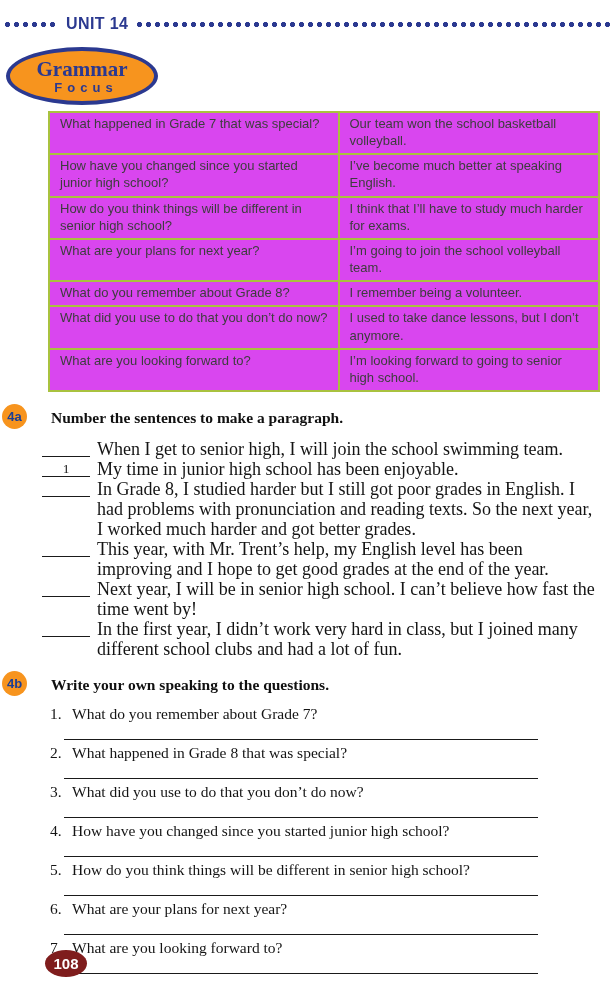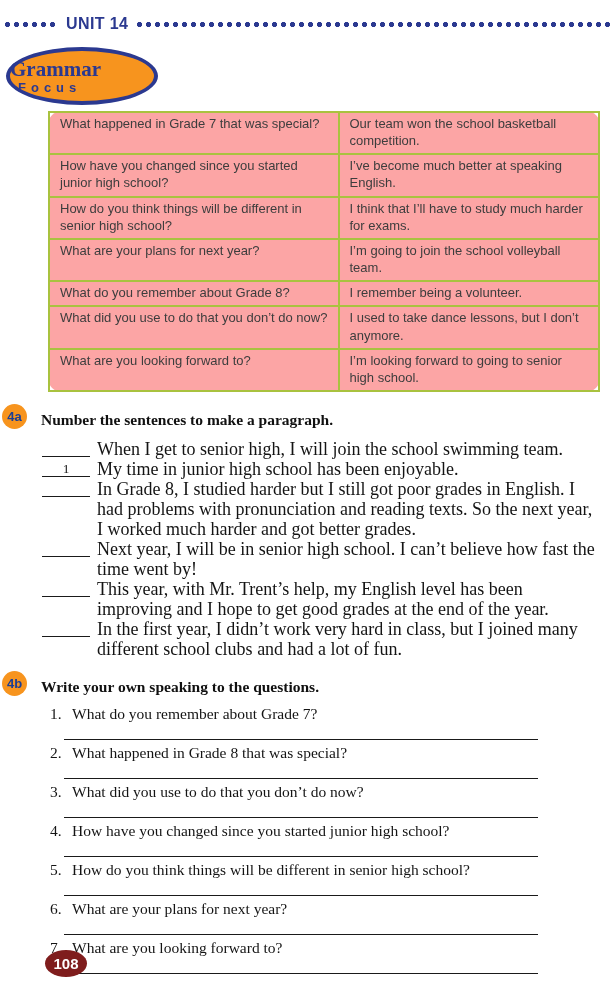--- a/index.html
+++ b/index.html
@@ -11,36 +11,36 @@
   .dots{height:9px;background-image:radial-gradient(circle at 3.5px 4.5px,#2b3990 2.3px,rgba(0,0,0,0) 2.9px);
         background-size:9px 9px;background-repeat:repeat-x;}
   .dots-left{width:54px;margin-left:4px;}
   .dots-right{flex:1;}
   .unit-title{font-family:"Liberation Sans",sans-serif;font-weight:bold;font-size:16px;
               color:#2b3990;margin:0 8px;letter-spacing:.4px;white-space:nowrap;}
 
   
   .grammar-badge{box-sizing:border-box;width:152px;height:58px;margin:14px 0 0 6px;
                  background:#f7941e;border:4px solid #2b3990;border-radius:50%;
-                 display:flex;flex-direction:column;justify-content:center;}
+                 display:flex;flex-direction:column;align-items:center;justify-content:center;}
   .grammar-line1{font-family:"Liberation Serif",serif;font-weight:bold;font-size:21px;
                  color:#2b3990;line-height:22px;}
   .grammar-line2{font-family:"Liberation Sans",sans-serif;font-weight:bold;font-size:13px;
                  letter-spacing:5px;color:#2b3990;line-height:15px;margin-left:8px;}
 
   
   .grammar-table{border-collapse:collapse;margin:6px 12px 0 48px;width:552px;
-                 background:#fca5a5;table-layout:fixed;border-radius:14px;}
+                 background:#d946ef;table-layout:fixed;}
   .grammar-table td{border:2px solid #a9c23f;vertical-align:top;padding:2px 8px 4px 10px;
                     font-family:"Liberation Sans",sans-serif;font-size:13px;line-height:1.32;
                     color:#3d3d3d;}
   .grammar-table td.q-col{width:49%;}
 
   
-  .section-head{display:flex;align-items:flex-end;margin:12px 0 0 2px;}
+  .section-head{display:flex;align-items:center;margin:12px 0 0 2px;gap:10px;}
   .badge{width:25px;height:25px;border-radius:50%;background:#f7941e;color:#1b3e94;
          font-family:"Liberation Sans",sans-serif;font-weight:bold;font-size:13px;
          display:flex;align-items:center;justify-content:center;flex-shrink:0;}
   .section-title{font-family:"Liberation Serif",serif;font-weight:bold;font-size:15.5px;
                  color:#101010;margin:3px 0 0 14px;}
 
   
   .para-list{margin:10px 0 0 42px;}
   .para-item{display:flex;align-items:flex-start;}
   .num-blank{width:48px;flex-shrink:0;border-bottom:1.5px solid #1a1a1a;height:16px;
@@ -77,21 +77,21 @@
   <div class="grammar-badge">
     <div class="grammar-line1">Grammar</div>
     <div class="grammar-line2">Focus</div>
   </div>
 
   <table class="grammar-table">
     <tbody>
 
         <tr>
           <td class="q-col">What happened in Grade 7 that was special?</td>
-          <td>Our team won the school basketball competition.</td>
+          <td>Our team won the school basketball volleyball.</td>
         </tr>
 
         <tr>
           <td class="q-col">How have you changed since you started junior high school?</td>
           <td>I’ve become much better at speaking English.</td>
         </tr>
 
         <tr>
           <td class="q-col">How do you think things will be different in senior high school?</td>
           <td>I think that I’ll have to study much harder for exams.</td>
@@ -136,26 +136,26 @@
         <div class="para-text">My time in junior high school has been enjoyable.</div>
       </div>
 
       <div class="para-item">
         <div class="num-blank"></div>
         <div class="para-text">In Grade 8, I studied harder but I still got poor grades in English. I had problems with pronunciation and reading texts. So the next year, I worked much harder and got better grades.</div>
       </div>
 
       <div class="para-item">
         <div class="num-blank"></div>
+        <div class="para-text">This year, with Mr. Trent’s help, my English level has been improving and I hope to get good grades at the end of the year.</div>
+      </div>
+
+      <div class="para-item">
+        <div class="num-blank"></div>
         <div class="para-text">Next year, I will be in senior high school. I can’t believe how fast the time went by!</div>
-      </div>
-
-      <div class="para-item">
-        <div class="num-blank"></div>
-        <div class="para-text">This year, with Mr. Trent’s help, my English level has been improving and I hope to get good grades at the end of the year.</div>
       </div>
 
       <div class="para-item">
         <div class="num-blank"></div>
         <div class="para-text">In the first year, I didn’t work very hard in class, but I joined many different school clubs and had a lot of fun.</div>
       </div>
     </div>
 
   <div class="section-head">
     <div class="badge">4b</div>

